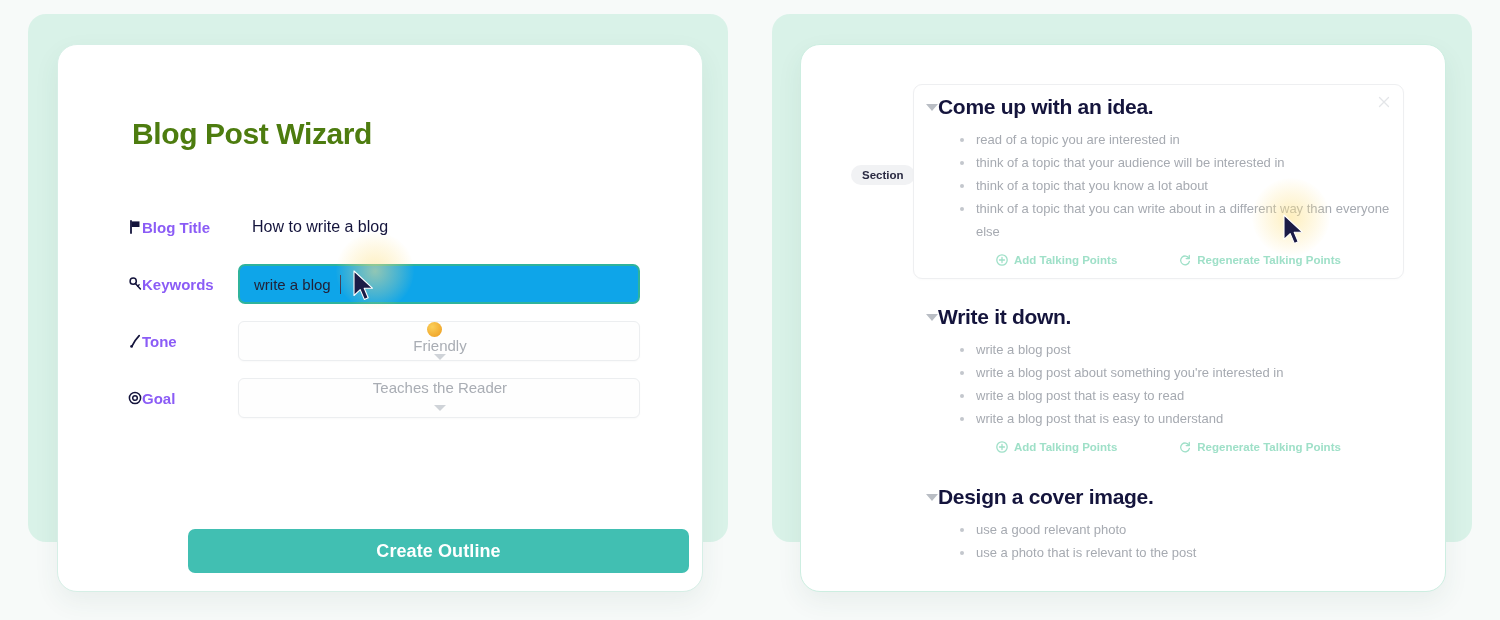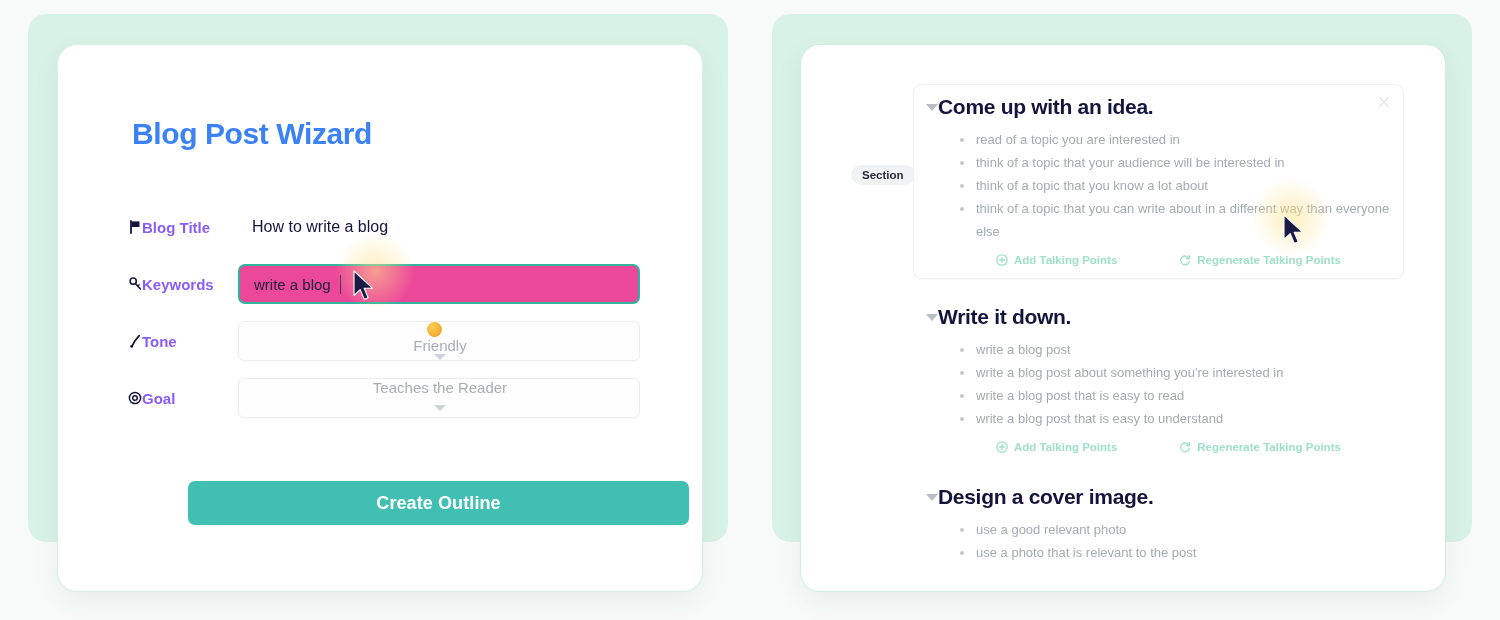--- a/index.html
+++ b/index.html
@@ -37,21 +37,21 @@
   #left-card     { left: 57px;  top: 44px;  width: 646px; height: 548px;
                    border: 1px solid #d6efe6; }
 
   .wizard-title {
     position: absolute;
     left: 74px;
     top: 72px;
     font-size: 30px;
     font-weight: bold;
     letter-spacing: -0.4px;
-    color: #3b82f6;
+    color: #4d7c0f;
   }
 
   .form-rows {
     position: absolute;
     left: 70px;
     top: 155px;
     width: 512px;
   }
 
   .form-row {
@@ -86,21 +86,21 @@
     font-size: 16px;
     color: #14143c;
     padding-left: 14px;
   }
 
   .kw-input {
     position: relative;
     height: 40px;
     border: 2px solid #2fb39c;
     border-radius: 7px;
-    background: #ec4899;
+    background: #0ea5e9;
     display: flex;
     align-items: center;
     padding: 0 14px;
   }
   .kw-text { font-size: 15px; color: #222238; }
   .kw-caret {
     display: inline-block;
     width: 1px;
     height: 19px;
     background: #3a3a55;
@@ -135,21 +135,21 @@
     width: 0; height: 0;
     border-left: 6px solid transparent;
     border-right: 6px solid transparent;
     border-top: 6px solid #cfd3d8;
     flex: 0 0 12px;
   }
 
   .create-btn {
     position: absolute;
     left: 130px;
-    top: 436px;
+    top: 484px;
     width: 501px;
     height: 44px;
     background: #41bfb2;
     border: none;
     border-radius: 7px;
     color: #ffffff;
     font-size: 18px;
     font-weight: bold;
     font-family: "Liberation Sans", sans-serif;
     letter-spacing: 0.1px;

